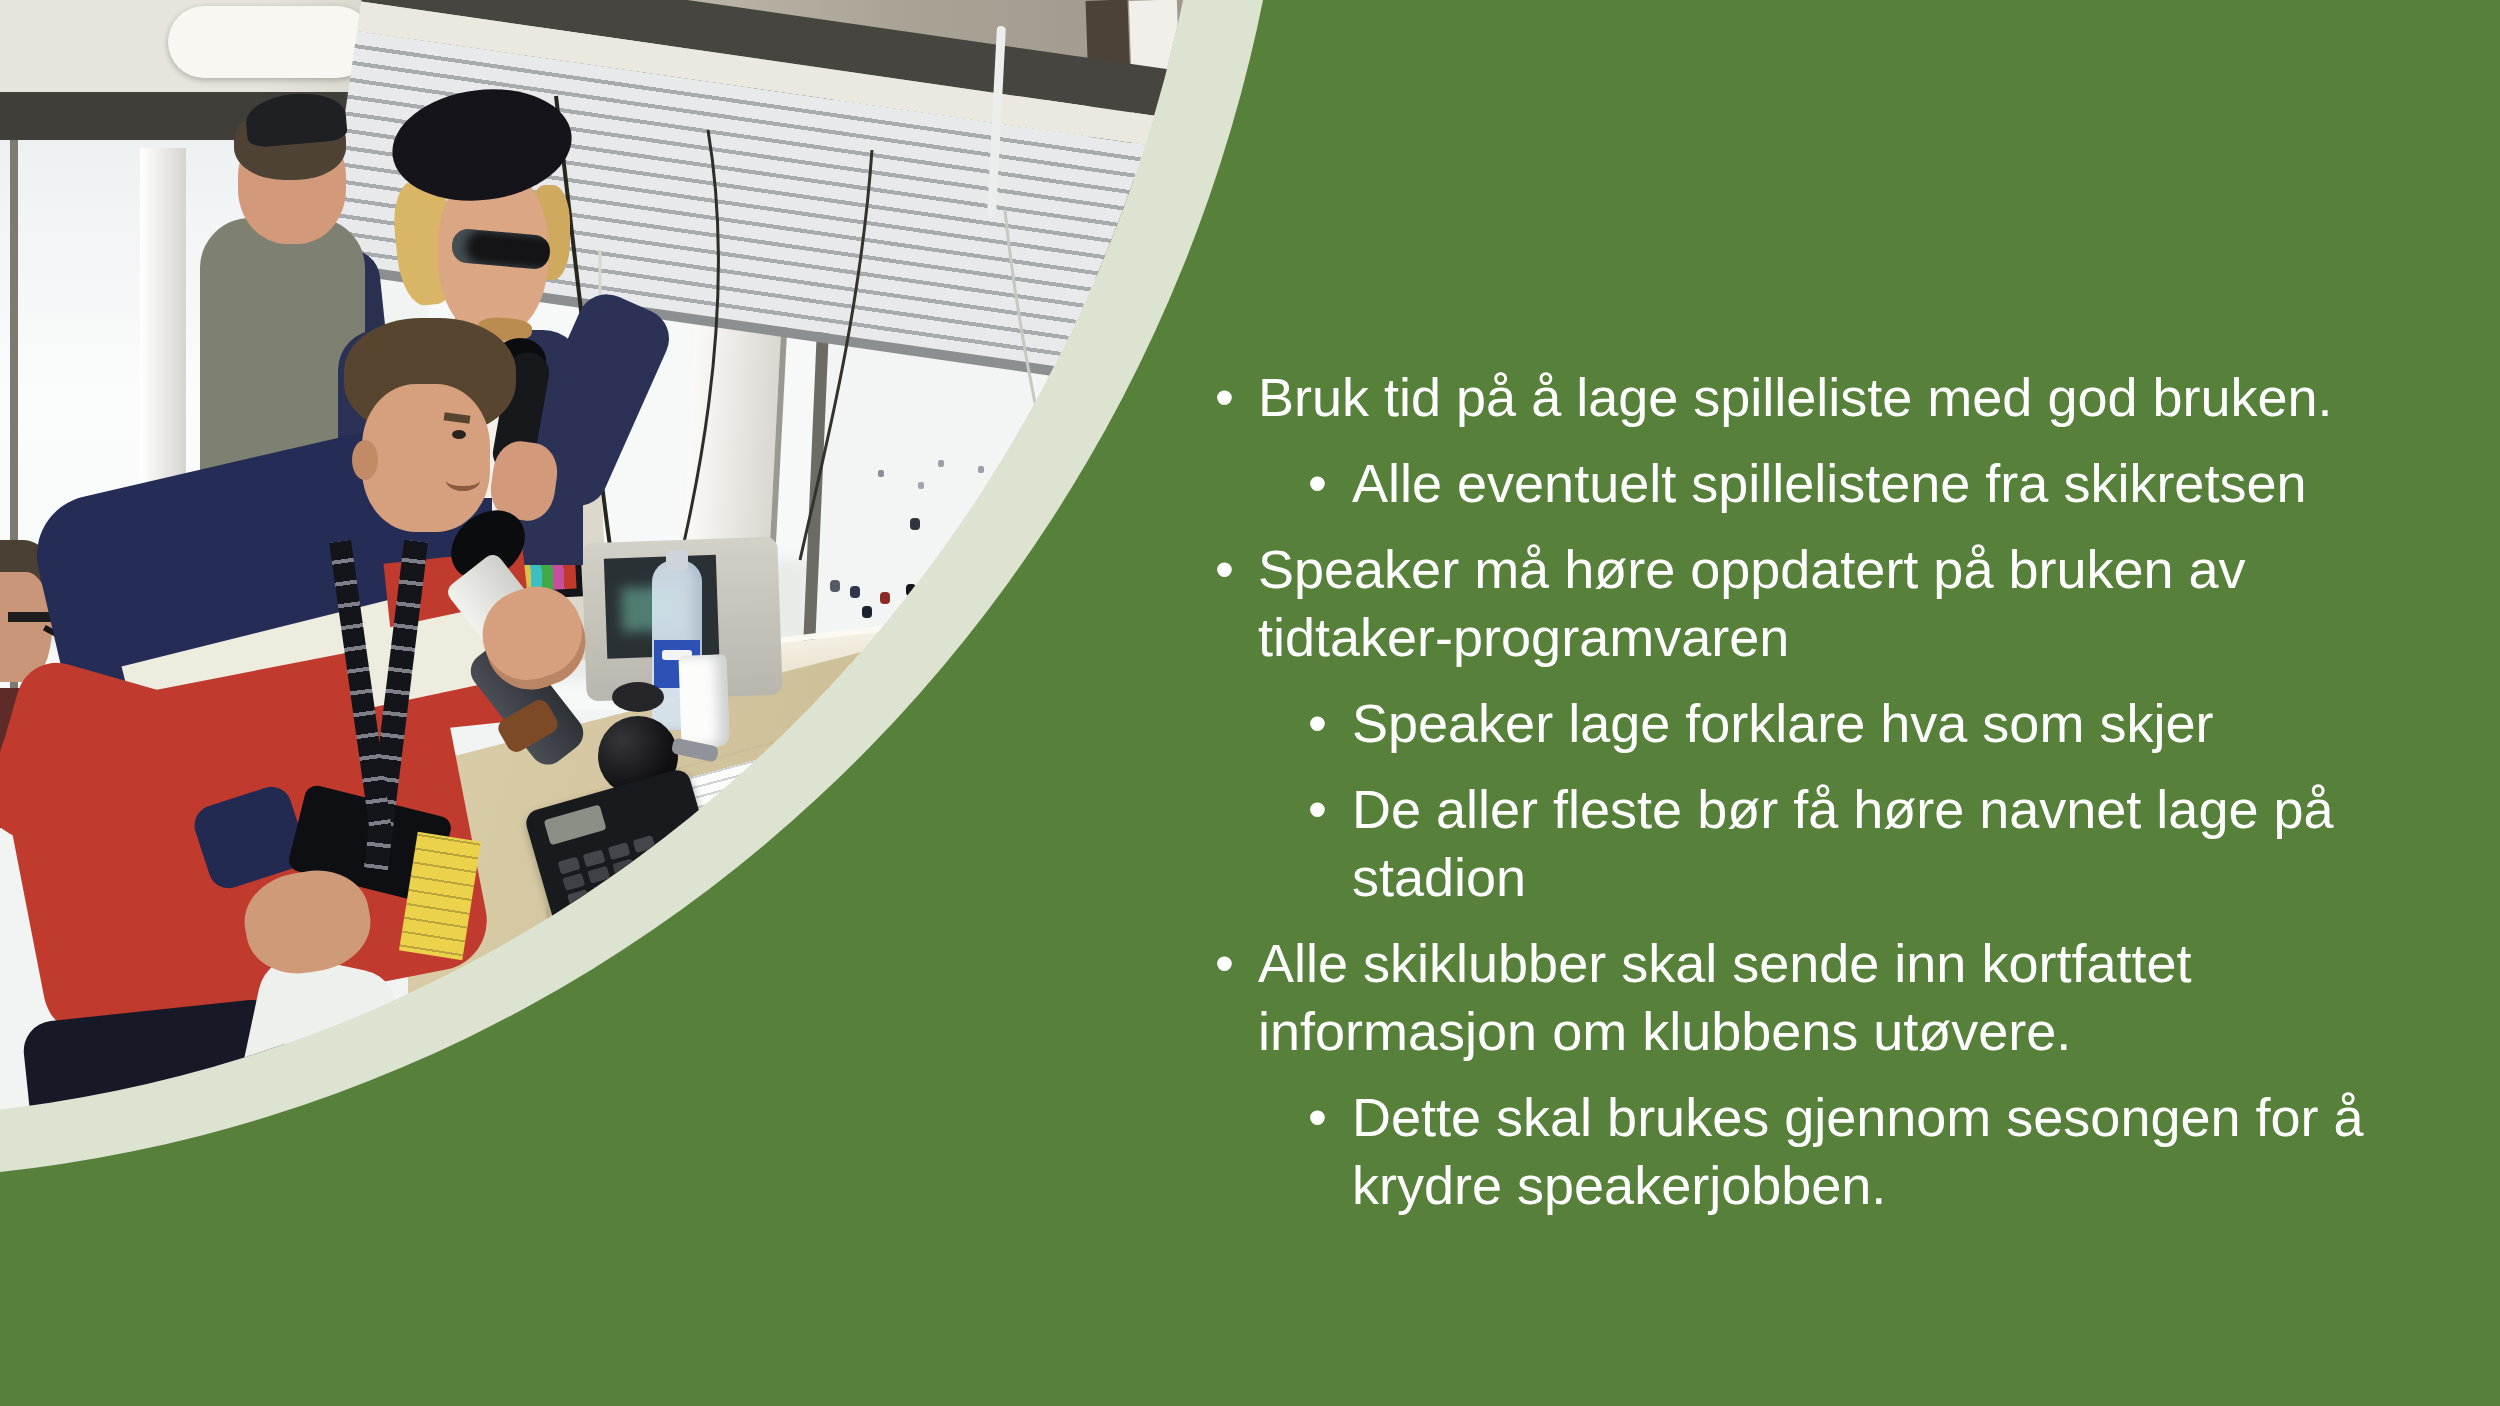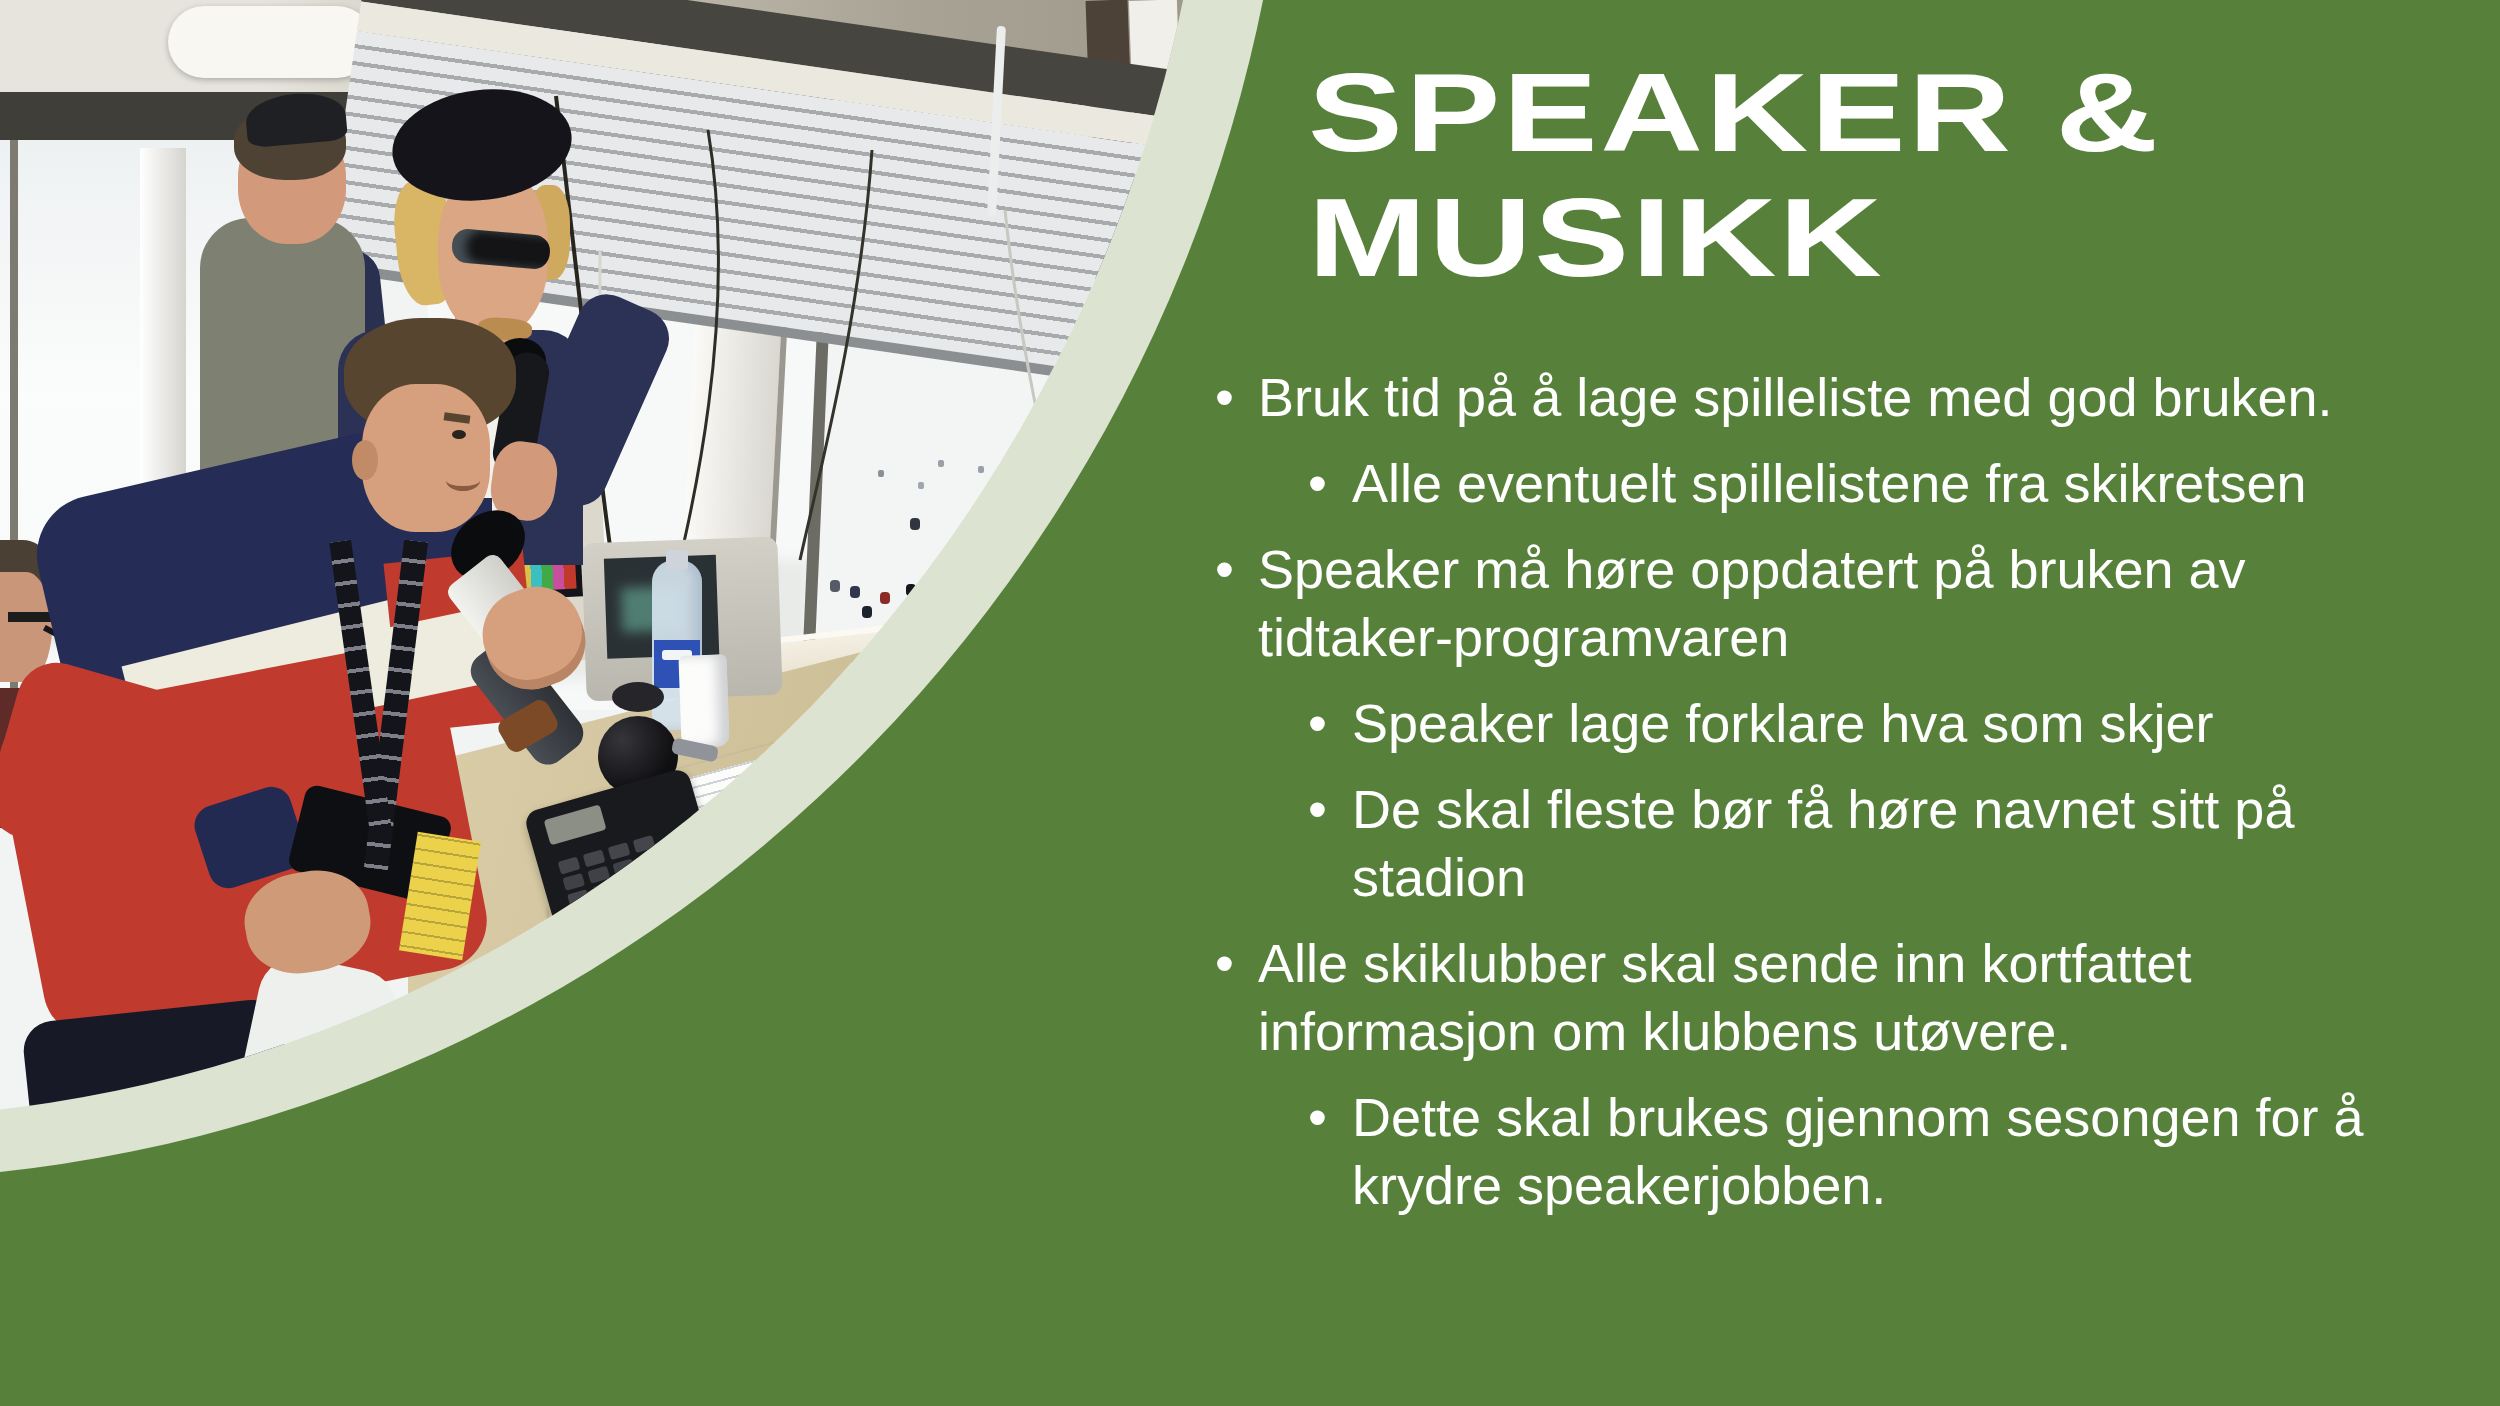--- a/index.html
+++ b/index.html
@@ -329,45 +329,41 @@
       <div class="m-eye"></div>
       <div class="m-smile"></div>
       <div class="m-mic-head"></div>
       <div class="m-mic-body"></div>
       <div class="m-mic-grip"></div>
       <div class="m-hand skin"></div>
       <div class="m-watch"></div>
     </div>
   </div>
 
-  <div class="title">
-    <span class="t">SPEAKER &amp;</span>
-    <span class="t">MUSIKK</span>
-  </div>
 
   <div class="bullets">
     <div class="b-row l1">
       <span class="dot">•</span>
       <span class="txt">Bruk tid på å lage spilleliste med god bruken.</span>
     </div>
     <div class="b-row l2">
       <span class="dot">•</span>
       <span class="txt">Alle eventuelt spillelistene fra skikretsen</span>
     </div>
     <div class="b-row l1">
       <span class="dot">•</span>
       <span class="txt">Speaker må høre oppdatert på bruken av tidtaker-programvaren</span>
     </div>
     <div class="b-row l2">
       <span class="dot">•</span>
       <span class="txt">Speaker lage forklare hva som skjer</span>
     </div>
     <div class="b-row l2">
       <span class="dot">•</span>
-      <span class="txt">De skal fleste bør få høre navnet sitt på stadion</span>
+      <span class="txt">De aller fleste bør få høre navnet lage på stadion</span>
     </div>
     <div class="b-row l1">
       <span class="dot">•</span>
       <span class="txt">Alle skiklubber skal sende inn kortfattet informasjon om klubbens utøvere.</span>
     </div>
     <div class="b-row l2">
       <span class="dot">•</span>
       <span class="txt">Dette skal brukes gjennom sesongen for å krydre speakerjobben.</span>
     </div>
   </div>

